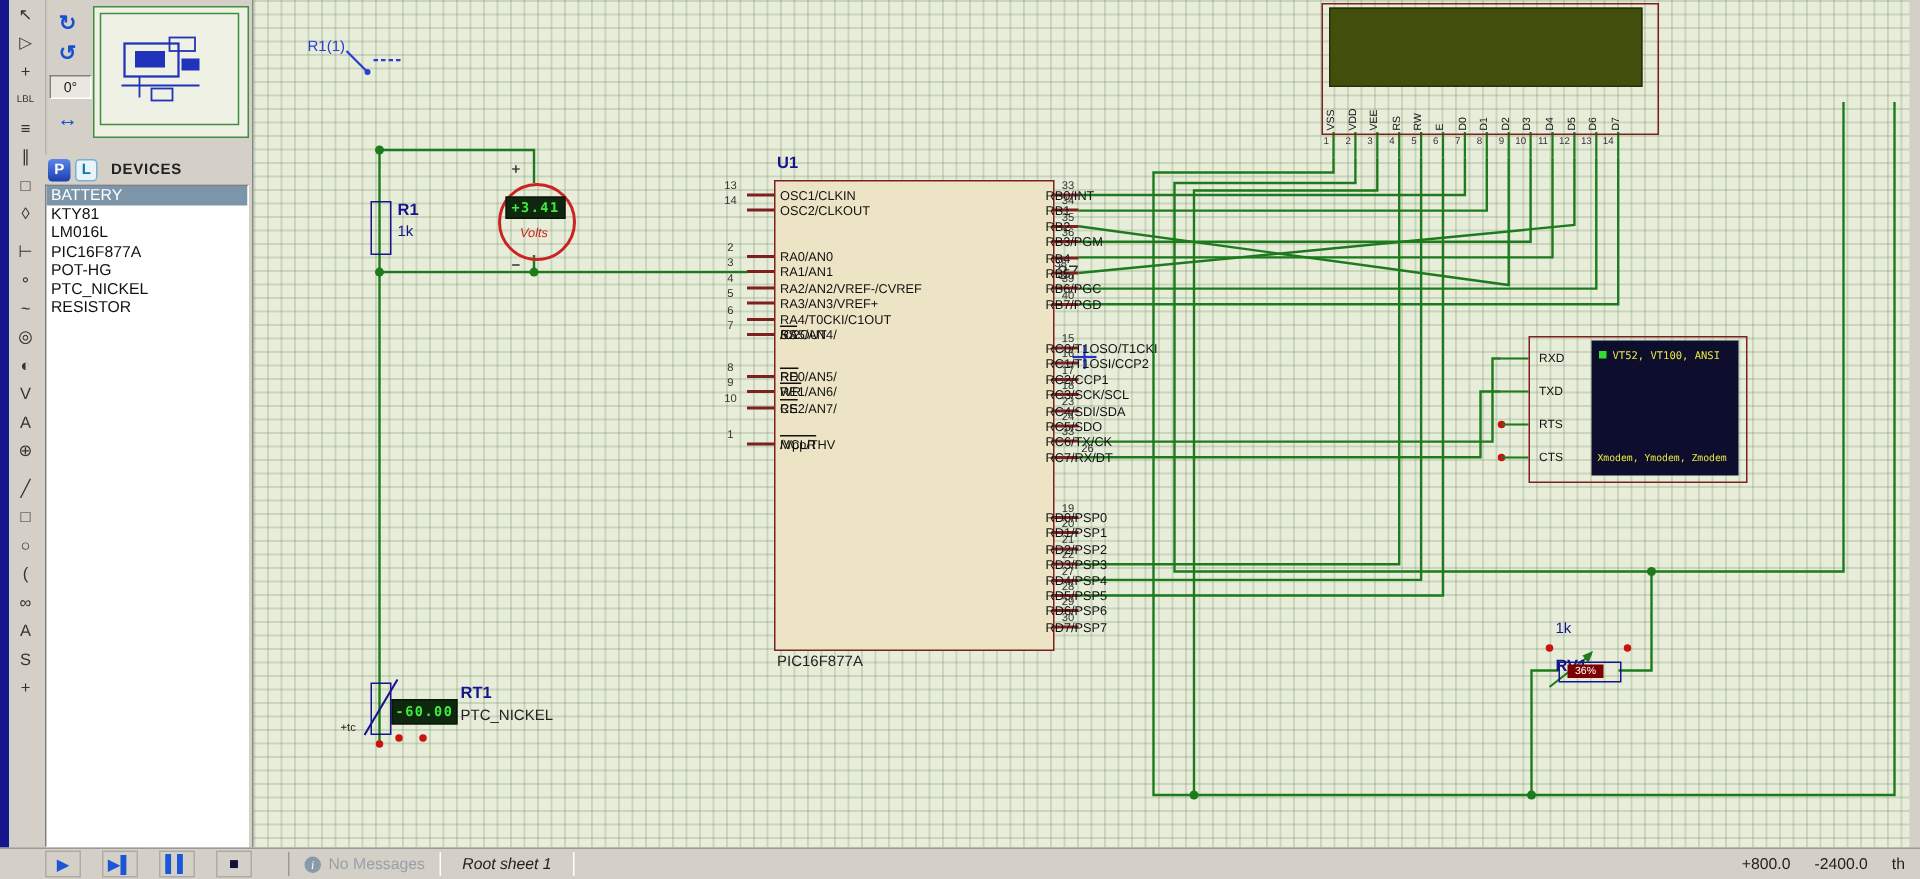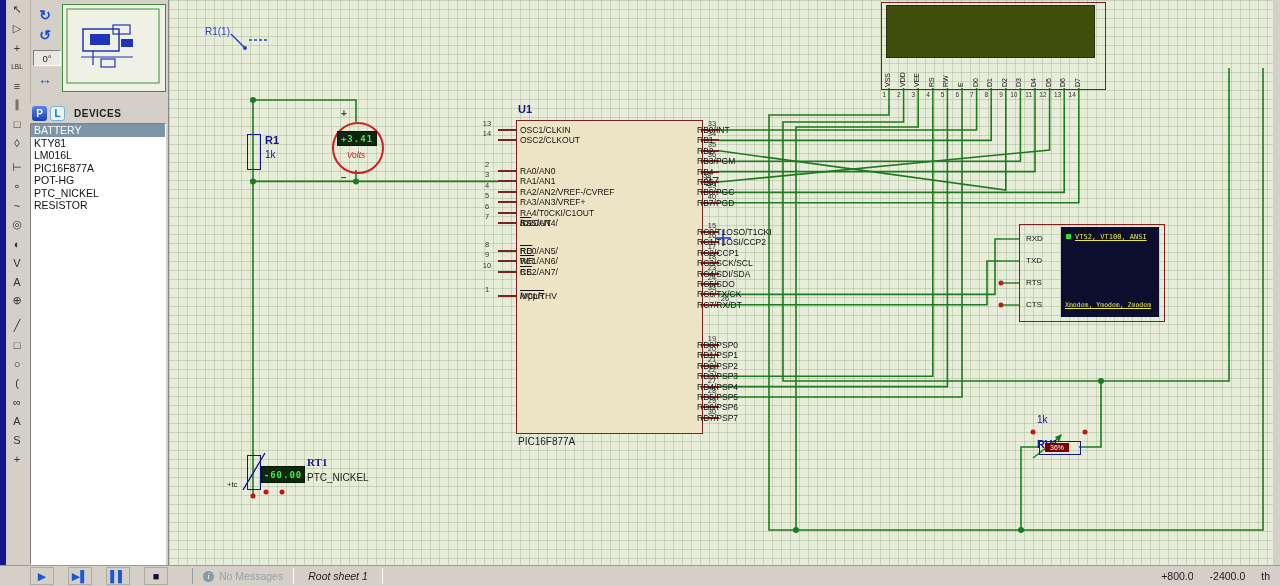--- a/index.html
+++ b/index.html
@@ -44,21 +44,21 @@
   .val{font-size:10px;color:#15158c;white-space:nowrap;}
   .part{font-size:10px;color:#222;white-space:nowrap;}
   .chip{left:347px;top:120px;width:185px;height:312px;background:#ece4c4;border:1.5px solid #7d2020;}
   .lcdgreen{background:#0f270f;color:#3cf03c;font-family:"DejaVu Sans Mono",monospace;font-weight:bold;
             border:1px solid #061806;display:flex;align-items:center;justify-content:center;letter-spacing:1px;}
   .meter{left:163px;top:122px;width:48px;height:48px;border:2.5px solid #cc2222;border-radius:50%;background:transparent;}
   .lcd-module{left:712px;top:2px;width:223px;height:86px;border:1px solid #7d2020;}
   .lcd-screen{left:717px;top:5px;width:207px;height:51px;background:#414e0c;border:1px solid #26300a;}
   .term-module{left:850px;top:224px;width:144px;height:96px;border:1px solid #7d2020;}
   .term-screen{left:892px;top:227px;width:98px;height:90px;background:#0d0d2e;}
-  .term-line{position:absolute;color:#e8e840;font-family:"DejaVu Sans Mono",monospace;white-space:nowrap;text-decoration:underline;}
+  .term-line{position:absolute;color:#e8e840;font-family:"DejaVu Sans Mono",monospace;white-space:nowrap;}
   .rvbody{left:870px;top:441px;width:40px;height:12px;border:1.5px solid #15158c;background:transparent;}
   .rvbadge{left:876px;top:443px;width:24px;height:9px;background:#7d0000;color:#fff;font-size:7px;
            display:flex;align-items:center;justify-content:center;}
   
   .statusbar{left:0;top:565px;width:1280px;height:21px;background:#d4d0c8;border-top:1px solid #9a9a9a;
              display:flex;align-items:center;box-sizing:border-box;padding-left:30px;}
   .simbtn{width:22px;height:16px;display:flex;align-items:center;justify-content:center;font-size:11px;
           margin-right:14px;color:#1a56d6;border:1px solid #b0aca4;background:#d4d0c8;}
   .simbtn.stop{color:#10103a;}
   .msgcell{display:flex;align-items:center;gap:5px;margin-left:10px;padding:0 10px;height:16px;
@@ -245,21 +245,21 @@
       <div class="term-line" style="left:4px;top:74px;font-size:6.5px;">Xmodem, Ymodem, Zmodem</div>
     </div>
 
     <div class="ref" style="left:868px;top:398px;margin-top:40px;">RV1</div>
     <div class="val" style="left:868px;top:414px;">1k</div>
     <div class="rvbody"></div>
     <div class="rvbadge">36%</div>
 
     <div style="left:78px;top:455px;width:12px;height:33px;border:1.5px solid #15158c;"></div>
     <div class="lcdgreen" style="left:92px;top:466px;width:42px;height:15px;font-size:9px;">-60.00</div>
-    <div class="ref" style="left:138px;top:456px;font-family:Liberation Serif, serif;">RT1</div>
+    <div class="ref" style="left:138px;top:456px;">RT1</div>
     <div class="part" style="left:138px;top:472px;">PTC_NICKEL</div>
     <div style="left:58px;top:480px;font-size:7.5px;color:#222;">+tc</div>
   <div style="position: absolute; left: 329px; top: 129px; width: 18px; height: 2px; background: rgb(125, 32, 32);"></div>
       <div style="position: absolute; left: 309px; top: 119px; width: 18px; font-size: 7.5px; color: rgb(51, 51, 51); text-align: center;">13</div>
       <div style="position: absolute; left: 351px; top: 125px; font-size: 8.5px; color: rgb(17, 17, 17); white-space: nowrap;">
         <span>OSC1/CLKIN</span>
       </div>
       <div style="position: absolute; left: 329px; top: 139.4px; width: 18px; height: 2px; background: rgb(125, 32, 32);"></div>
       <div style="position: absolute; left: 309px; top: 129.4px; width: 18px; font-size: 7.5px; color: rgb(51, 51, 51); text-align: center;">14</div>
       <div style="position: absolute; left: 351px; top: 135.4px; font-size: 8.5px; color: rgb(17, 17, 17); white-space: nowrap;">

